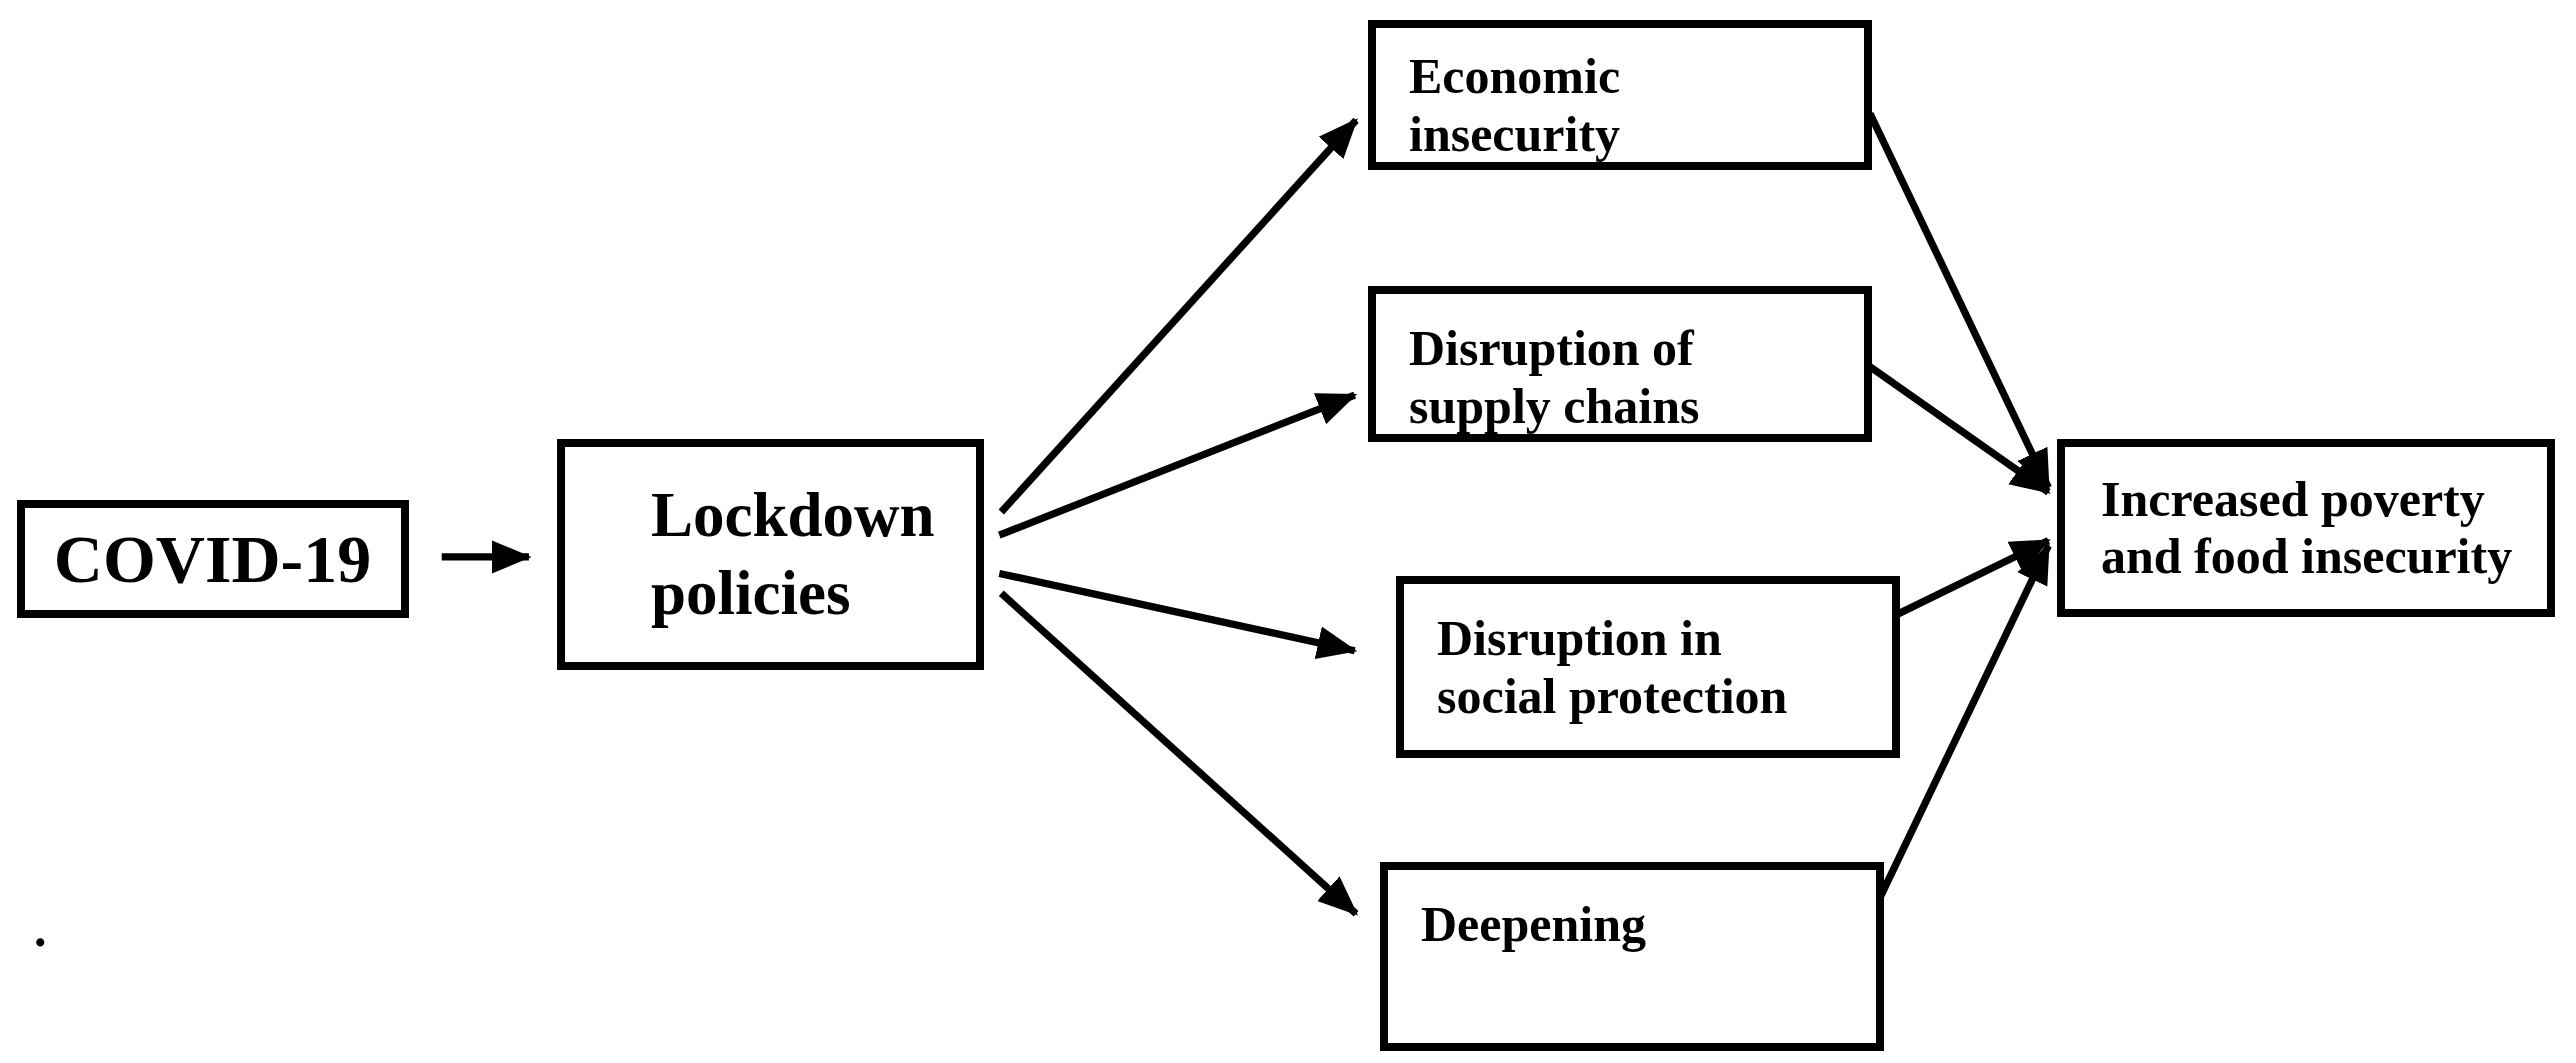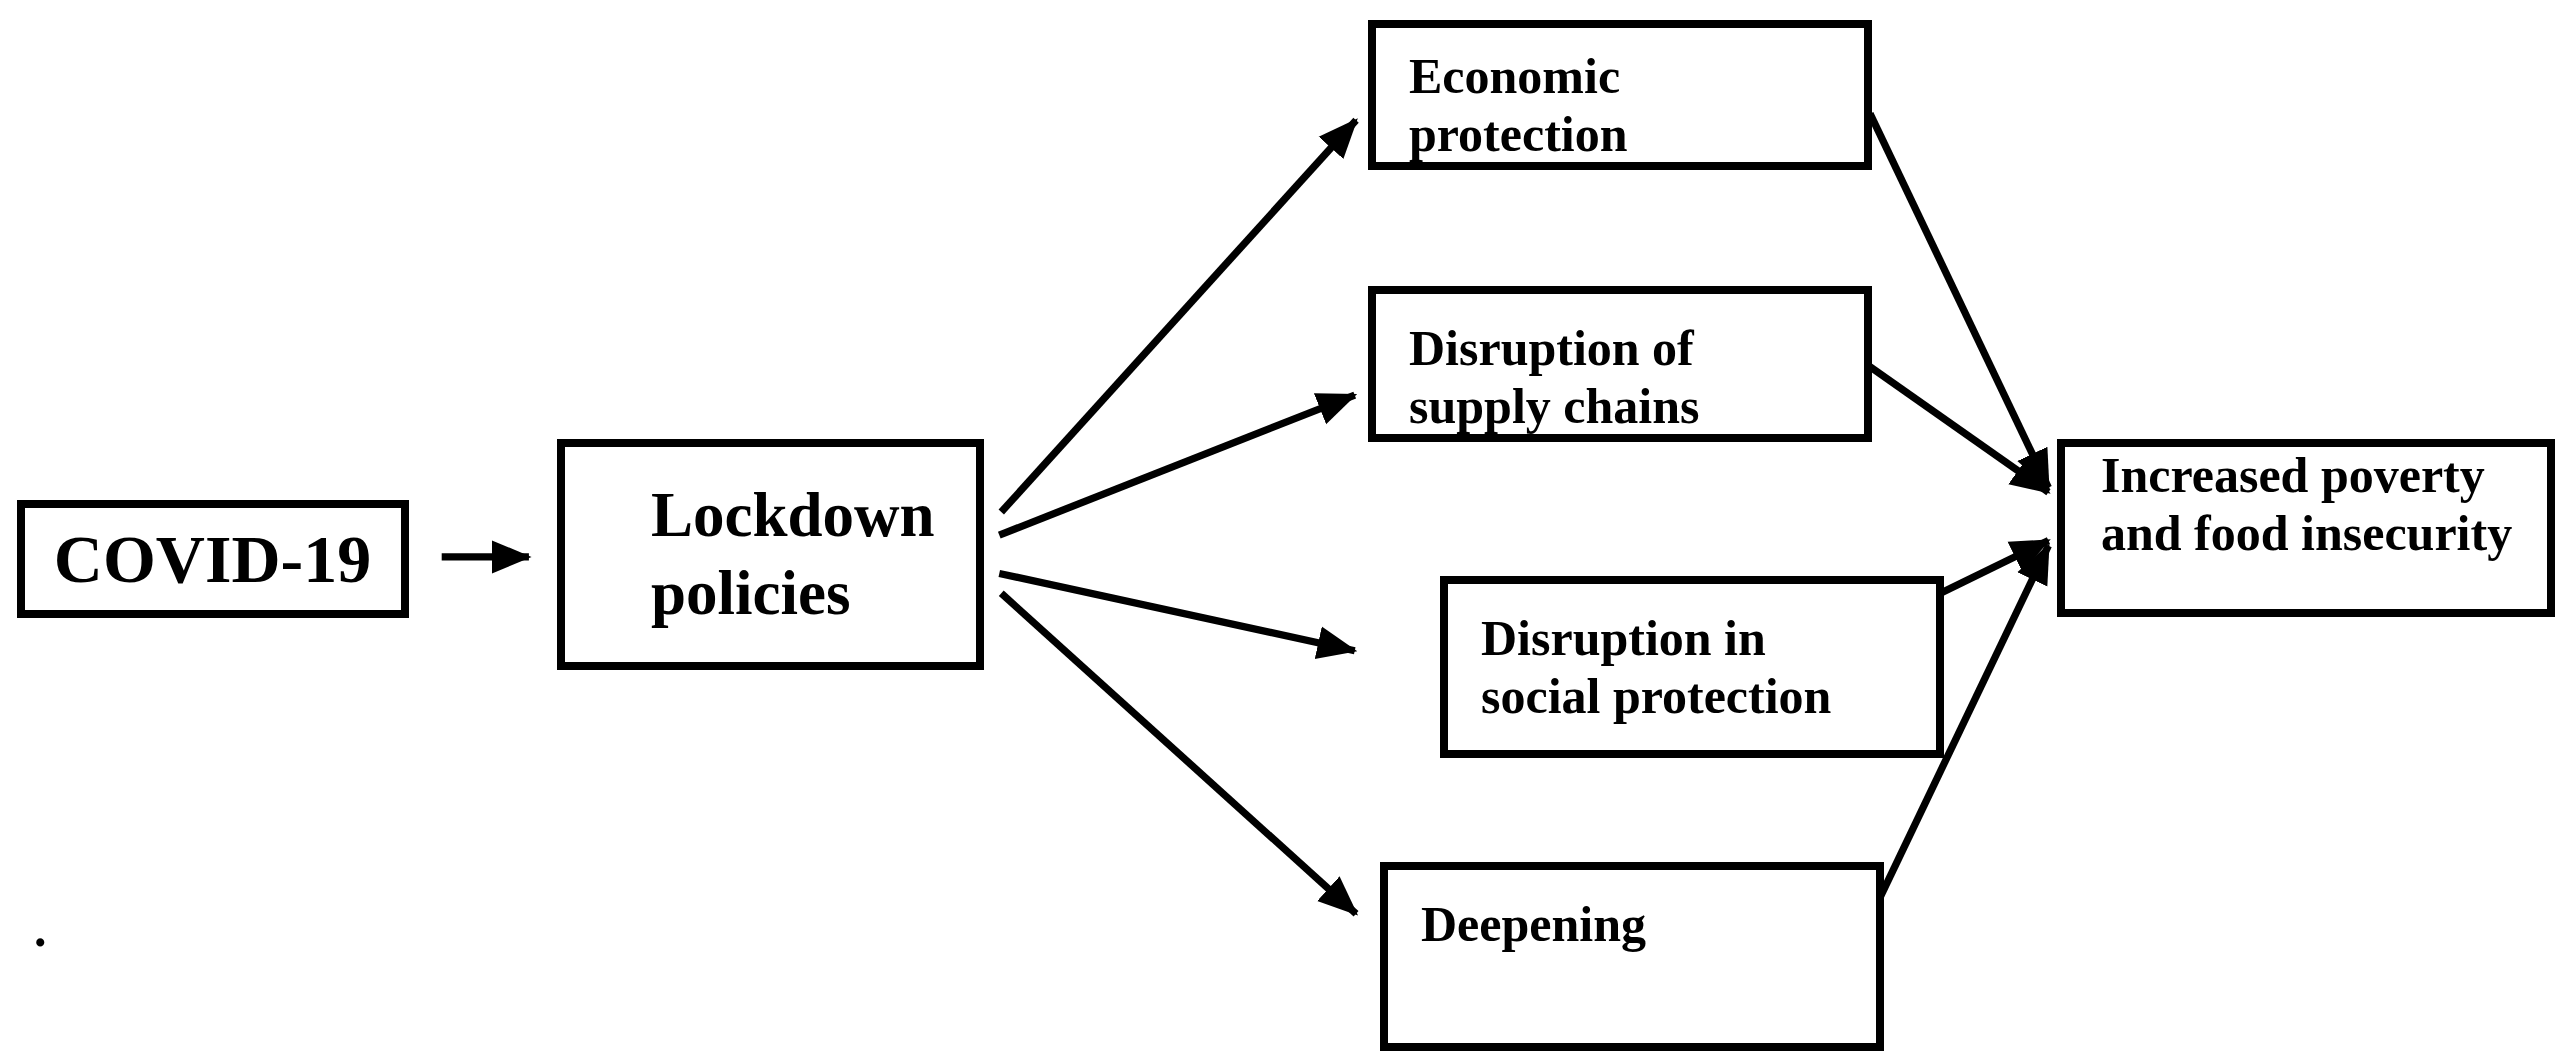--- a/index.html
+++ b/index.html
@@ -41,24 +41,25 @@
     line-height: 1.23;
   }
   .mid-node {
     width: 504px;
     font-size: 50px;
     line-height: 1.15;
     padding-left: 33px;
   }
   #node-economic  { left: 1368px; top: 20px;   height: 150px; padding-top: 20px; }
   #node-supply    { left: 1368px; top: 286px;  height: 156px; padding-top: 26.4px; }
-  #node-social    { left: 1440px; top: 576px;  height: 182px; padding-top: 26.4px; }
+  #node-social    { left: 1396px; top: 576px;  height: 182px; padding-top: 26.4px; }
   #node-deepening { left: 1368px; top: 862px; height: 189px; padding-top: 26.4px; margin-left: 12px; }
   #node-outcome {
     left: 2057px; top: 439px; width: 498px; height: 178px;
+    justify-content: center;
     padding-left: 36px;
     font-size: 50px;
     line-height: 1.15;
     font-weight: bold;
   }
   #arrow-layer {
     position: absolute;
     left: 0; top: 0;
     width: 2576px; height: 1063px;
     pointer-events: none;
@@ -97,21 +98,21 @@
     <span class="line">COVID-19</span>
   </div>
 
   <div class="node" id="node-lockdown">
     <span class="line">Lockdown</span>
     <span class="line">policies</span>
   </div>
 
   <div class="node mid-node" id="node-economic">
     <span class="line">Economic</span>
-    <span class="line">protection</span>
+    <span class="line">insecurity</span>
   </div>
 
   <div class="node mid-node" id="node-supply">
     <span class="line">Disruption of</span>
     <span class="line">supply chains</span>
   </div>
 
   <div class="node mid-node" id="node-social">
     <span class="line">Disruption in</span>
     <span class="line">social protection</span>

